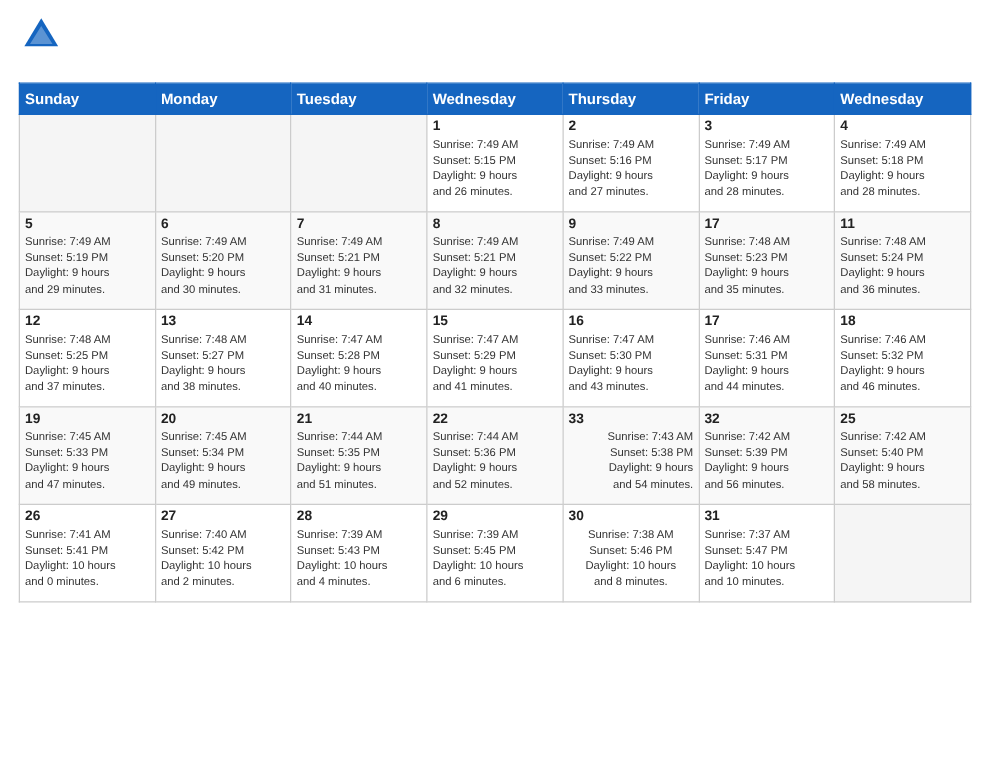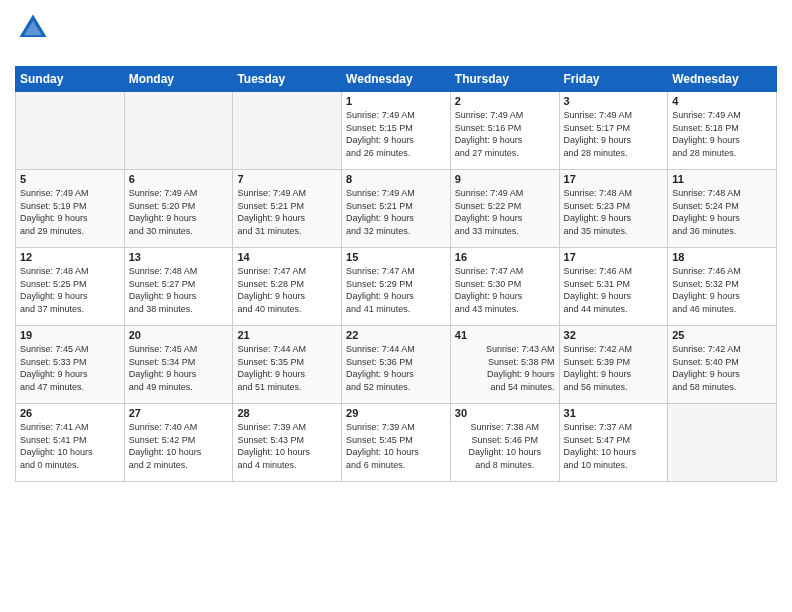--- a/index.html
+++ b/index.html
@@ -296,21 +296,21 @@
 and 51 minutes.</div>
           </td>
           <td>
             <span class="day-num">22</span>
             <div class="day-info" style="white-space: pre-line;">Sunrise: 7:44 AM
 Sunset: 5:36 PM
 Daylight: 9 hours
 and 52 minutes.</div>
           </td>
           <td>
-            <span class="day-num">41</span>
+            <span class="day-num">33</span>
             <div class="day-info" style="white-space: pre-line; text-align: right;">Sunrise: 7:43 AM
 Sunset: 5:38 PM
 Daylight: 9 hours
 and 54 minutes.</div>
           </td>
           <td>
             <span class="day-num">32</span>
             <div class="day-info" style="white-space: pre-line;">Sunrise: 7:42 AM
 Sunset: 5:39 PM
 Daylight: 9 hours

